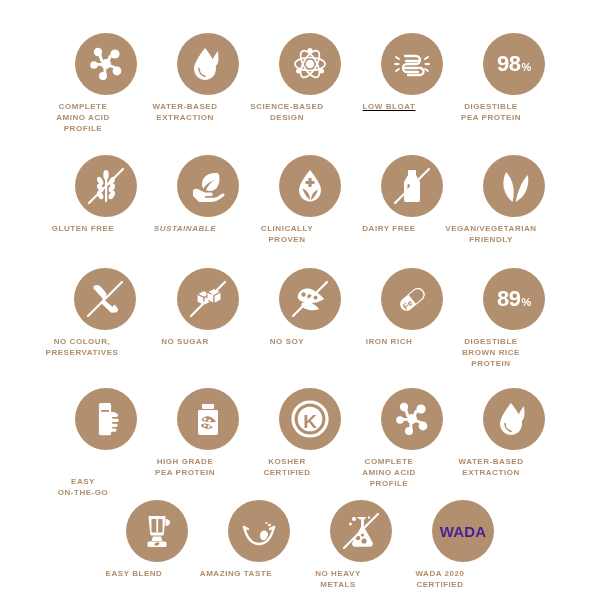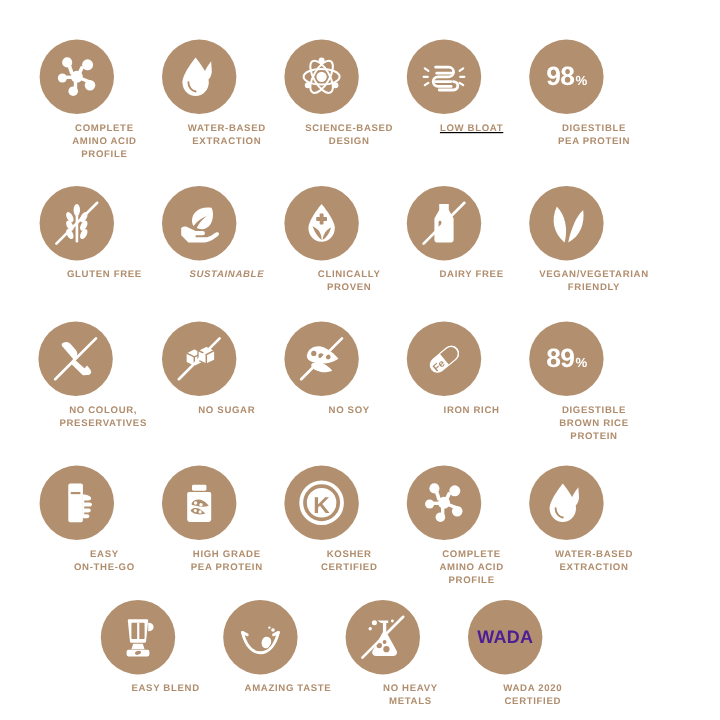--- a/index.html
+++ b/index.html
@@ -9,21 +9,21 @@
     font-family:"Liberation Sans", sans-serif;
     overflow:hidden;
   }
   #board{position:relative;width:600px;height:600px;}
 
   .badge{
     position:absolute;
     width:104px;
     display:flex;
     flex-direction:column;
-    align-items:flex-start;
+    align-items:flex-end;
   }
   .disc{
     width:62px;height:62px;
     border-radius:50%;
     background:#b2906f;
     display:flex;align-items:center;justify-content:center;
     position:relative;
     overflow:hidden;
   }
   .disc svg{display:block;}
@@ -282,21 +282,21 @@
       <div class="disc">
         <span class="pct">
           <span>89</span>
           <span class="sym">%</span>
         </span>
       </div>
       <div class="caption">DIGESTIBLE
 BROWN RICE
 PROTEIN</div>
     </div>
-    <div class="badge" style="left: 33px; top: 388px;">
+    <div class="badge" style="left: 33px; top: 388px; gap: 20px;">
       <div class="disc">
         <svg width="40" height="40" viewBox="0 0 40 40" fill="none" aria-hidden="true">
           <g fill="#ffffff">
             <path d="M14.5 4 h9 a1.6 1.6 0 0 1 1.6 1.6 v29 a1.6 1.6 0 0 1-1.6 1.6 h-9 a1.6 1.6 0 0 1-1.6-1.6 v-29 A1.6 1.6 0 0 1 14.5 4 Z"></path>
             <path d="M25 13 c4 0 7 1.5 7 3.5 0 1 -1.2 1.6 -2.6 1.6 h-3.2 v1.6 h4.2 c1.3 0 2.3 0.7 2.3 1.7 0 1 -1 1.7 -2.3 1.7 h-4.2 v1.6 h3.4 c1.2 0 2.1 0.7 2.1 1.6 0 1 -0.9 1.7 -2.1 1.7 h-3.4 v1.6 h2.4 c1.1 0 1.9 0.7 1.9 1.6 0 1 -0.8 1.6 -1.9 1.6 H25 Z"></path>
           </g>
           <rect x="15" y="11" width="8" height="1.8" fill="#b2906f"></rect>
         </svg>
       </div>
       <div class="caption">EASY

